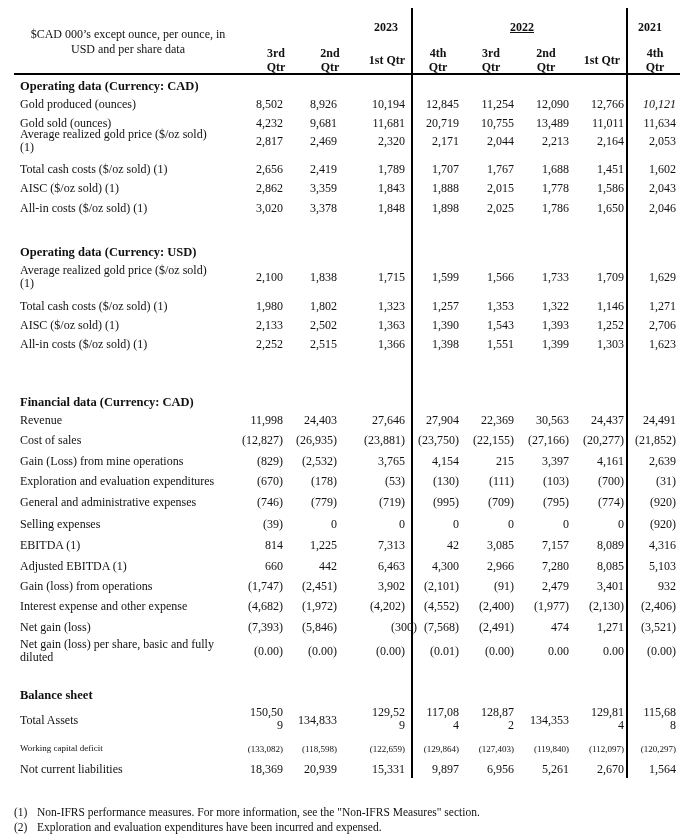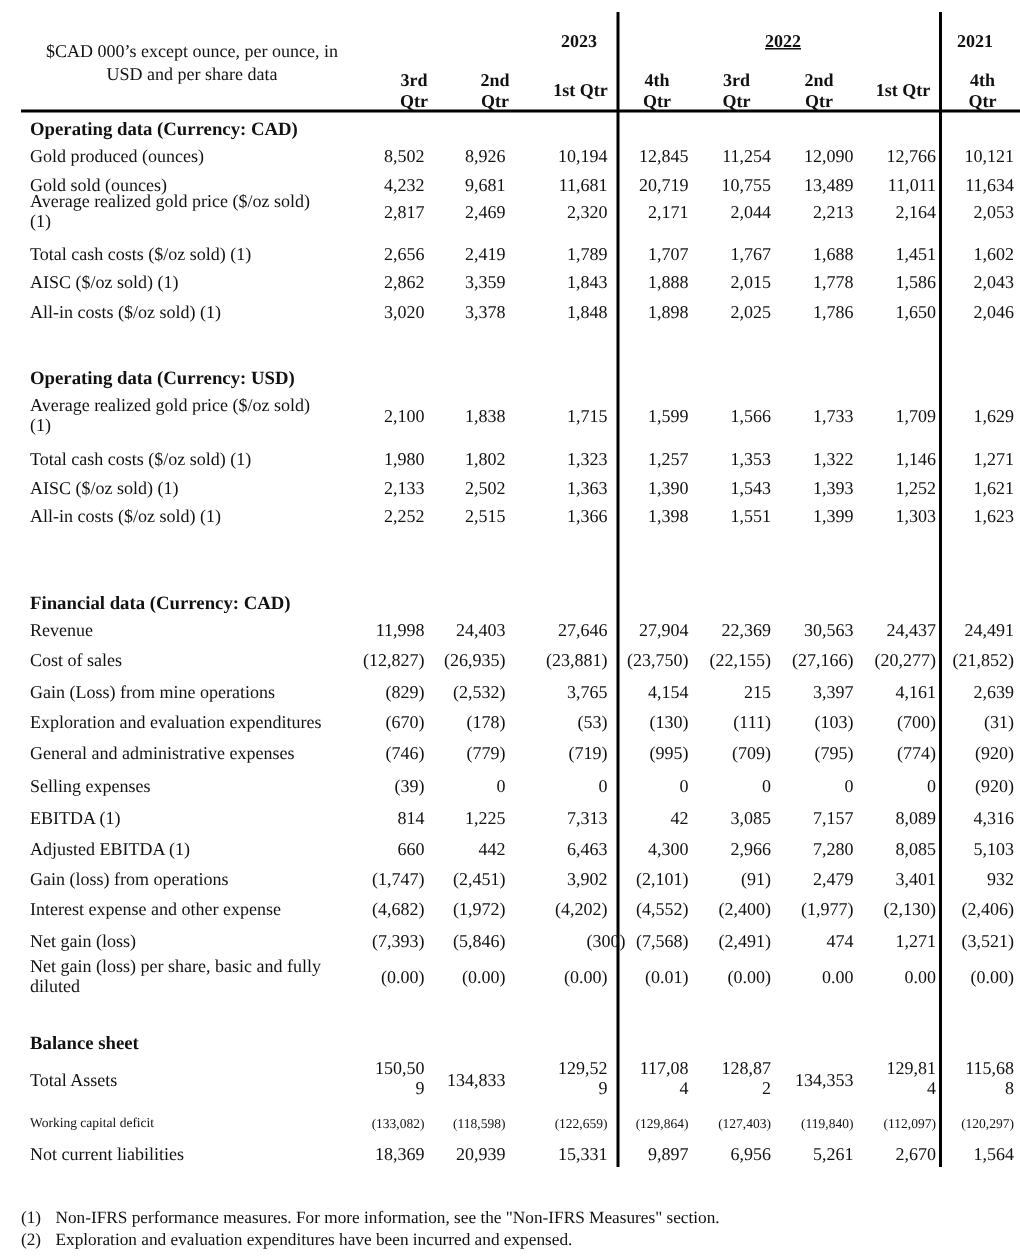--- a/index.html
+++ b/index.html
@@ -92,21 +92,21 @@
       <div class="row-label" style="top: 98px;">
         <div>Gold produced (ounces)</div>
       </div>
       <div class="cell" style="left: 213px; top: 98px;">8,502</div>
       <div class="cell" style="left: 267px; top: 98px;">8,926</div>
       <div class="cell" style="left: 335px; top: 98px;">10,194</div>
       <div class="cell" style="left: 389px; top: 98px;">12,845</div>
       <div class="cell" style="left: 444px; top: 98px;">11,254</div>
       <div class="cell" style="left: 499px; top: 98px;">12,090</div>
       <div class="cell" style="left: 554px; top: 98px;">12,766</div>
-      <div class="cell" style="left: 606px; top: 98px;">10,121</div>
+      <div class="cell" style="left: 606px; top: 98px; font-style: italic;">10,121</div>
       <div class="row-label" style="top: 117px;">
         <div>Gold sold (ounces)</div>
       </div>
       <div class="cell" style="left: 213px; top: 117px;">4,232</div>
       <div class="cell" style="left: 267px; top: 117px;">9,681</div>
       <div class="cell" style="left: 335px; top: 117px;">11,681</div>
       <div class="cell" style="left: 389px; top: 117px;">20,719</div>
       <div class="cell" style="left: 444px; top: 117px;">10,755</div>
       <div class="cell" style="left: 499px; top: 117px;">13,489</div>
       <div class="cell" style="left: 554px; top: 117px;">11,011</div>
@@ -183,21 +183,21 @@
       <div class="row-label" style="top: 319px;">
         <div>AISC ($/oz sold) (1)</div>
       </div>
       <div class="cell" style="left: 213px; top: 319px;">2,133</div>
       <div class="cell" style="left: 267px; top: 319px; text-align: right;">2,502</div>
       <div class="cell" style="left: 335px; top: 319px;">1,363</div>
       <div class="cell" style="left: 389px; top: 319px;">1,390</div>
       <div class="cell" style="left: 444px; top: 319px;">1,543</div>
       <div class="cell" style="left: 499px; top: 319px;">1,393</div>
       <div class="cell" style="left: 554px; top: 319px;">1,252</div>
-      <div class="cell" style="left: 606px; top: 319px;">1,621</div>
+      <div class="cell" style="left: 606px; top: 319px;">2,706</div>
       <div class="row-label" style="top: 338px;">
         <div>All-in costs ($/oz sold) (1)</div>
       </div>
       <div class="cell" style="left: 213px; top: 338px;">2,252</div>
       <div class="cell" style="left: 267px; top: 338px;">2,515</div>
       <div class="cell" style="left: 335px; top: 338px;">1,366</div>
       <div class="cell" style="left: 389px; top: 338px;">1,398</div>
       <div class="cell" style="left: 444px; top: 338px;">1,551</div>
       <div class="cell" style="left: 499px; top: 338px;">1,399</div>
       <div class="cell" style="left: 554px; top: 338px;">1,303</div>

